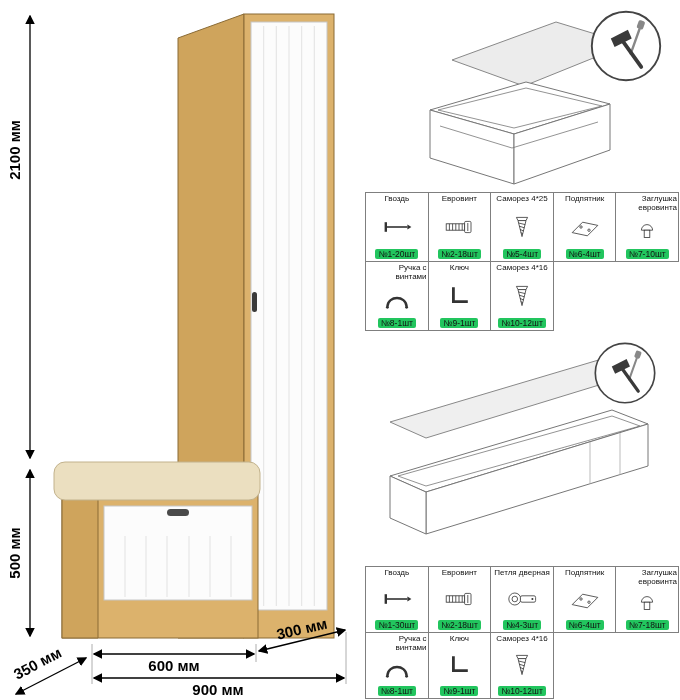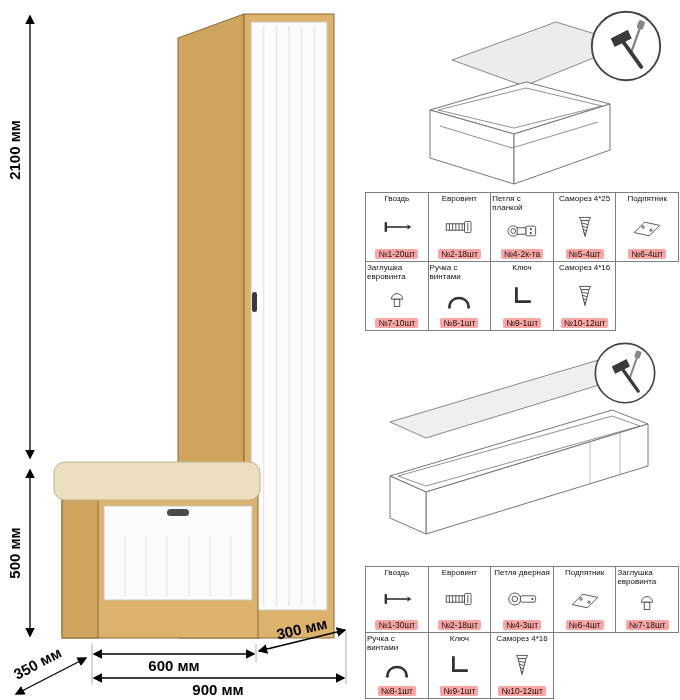--- a/index.html
+++ b/index.html
@@ -19,26 +19,26 @@
   }
   #kit-top   { top:192px; grid-auto-rows:69px; }
   #kit-bottom{ top:566px; grid-auto-rows:66px; }
   .hw-cell {
     border-right:1px solid #7f7f7f; border-bottom:1px solid #7f7f7f;
     box-sizing:border-box; padding:2px 1px;
     display:flex; flex-direction:column; align-items:center; justify-content:space-between;
     overflow:hidden;
   }
   .hw-name {
-    font-size:8px; line-height:1.1; text-align:left; color:#111;
+    font-size:8px; line-height:1.1; text-align:right; color:#111;
     overflow-wrap:anywhere; min-height:9px;
   }
   .hw-icon svg { width:36px; height:24px; display:block; }
   .hw-count {
-    font-size:8.5px; color:#111; background:#fca5a5;
+    font-size:8.5px; color:#111; background:#22c55e;
     padding:0 3px; border-radius:2px; white-space:nowrap;
   }
 
   svg text.dim { font-family:"Liberation Sans", sans-serif; font-weight:bold; font-size:15px; fill:#000; }
 </style>
 </head>
 <body>
 
 <svg width="0" height="0" style="position:absolute" aria-hidden="true">
   <defs>
@@ -233,29 +233,20 @@
     <div class="hw-cell">
       <div class="hw-name">Евровинт</div>
       <div class="hw-icon">
           <svg viewBox="0 0 40 30">
             <use href="#sym-euroscrew" width="40" height="30"></use>
           </svg>
         </div>
       <div class="hw-count">№2-18шт</div>
     </div>
     <div class="hw-cell">
-      <div class="hw-name">Петля с планкой</div>
-      <div class="hw-icon">
-          <svg viewBox="0 0 40 30">
-            <use href="#sym-hinge-plate" width="40" height="30"></use>
-          </svg>
-        </div>
-      <div class="hw-count">№4-2к-та</div>
-    </div>
-    <div class="hw-cell">
       <div class="hw-name">Саморез 4*25</div>
       <div class="hw-icon">
           <svg viewBox="0 0 40 30">
             <use href="#sym-screw" width="40" height="30"></use>
           </svg>
         </div>
       <div class="hw-count">№5-4шт</div>
     </div>
     <div class="hw-cell">
       <div class="hw-name">Подпятник</div>

